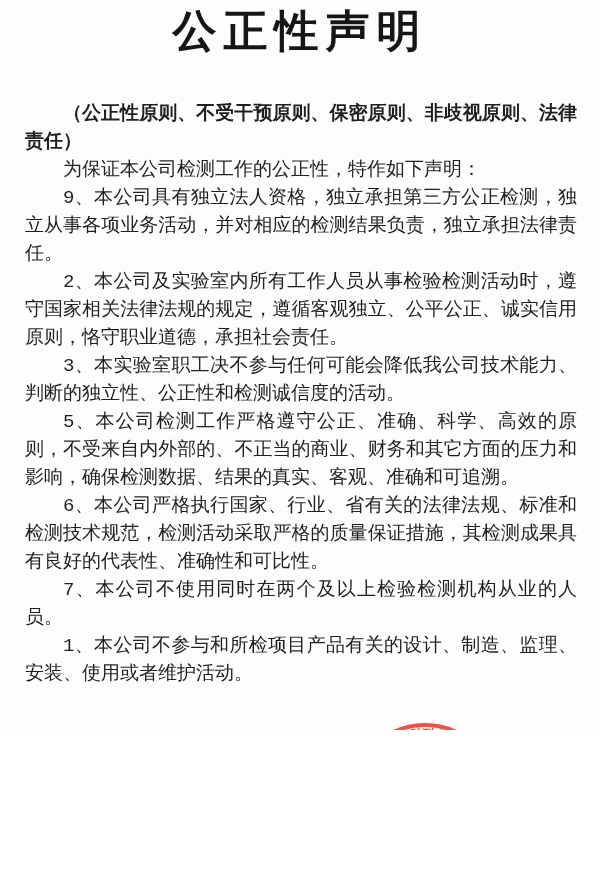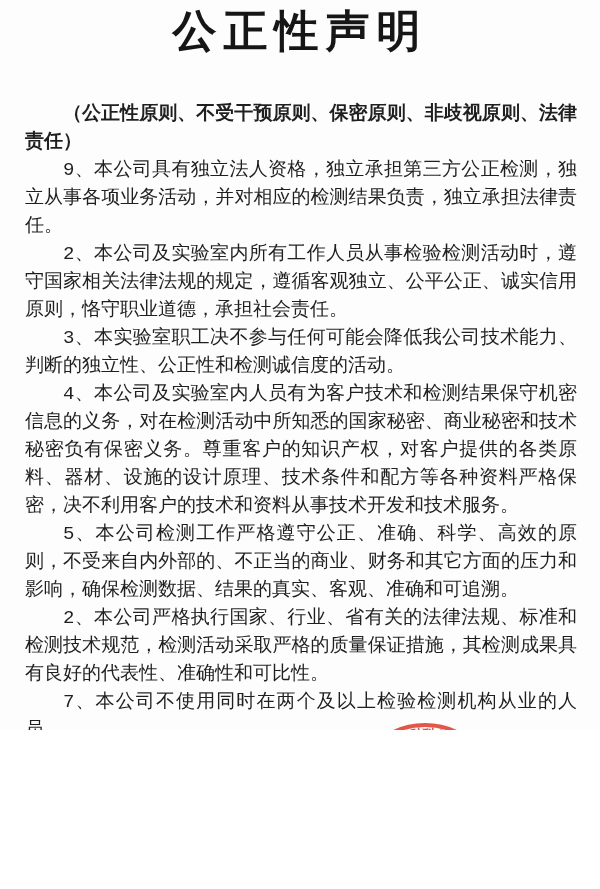--- a/index.html
+++ b/index.html
@@ -58,26 +58,26 @@
 </style>
 </head>
 <body>
 
 <div class="page">
 
   <h1 class="doc-title">公正性声明</h1>
 
   <div class="doc-body">
     <p class="principles">（公正性原则、不受干预原则、保密原则、非歧视原则、法律责任）</p>
+    <p>为保证本公司检测工作的公正性，特作如下声明：</p>
     <p>9、本公司具有独立法人资格，独立承担第三方公正检测，独立从事各项业务活动，并对相应的检测结果负责，独立承担法律责任。</p>
     <p>2、本公司及实验室内所有工作人员从事检验检测活动时，遵守国家相关法律法规的规定，遵循客观独立、公平公正、诚实信用原则，恪守职业道德，承担社会责任。</p>
     <p>3、本实验室职工决不参与任何可能会降低我公司技术能力、判断的独立性、公正性和检测诚信度的活动。</p>
-    <p>4、本公司及实验室内人员有为客户技术和检测结果保守机密信息的义务，对在检测活动中所知悉的国家秘密、商业秘密和技术秘密负有保密义务。尊重客户的知识产权，对客户提供的各类原料、器材、设施的设计原理、技术条件和配方等各种资料严格保密，决不利用客户的技术和资料从事技术开发和技术服务。</p>
     <p>5、本公司检测工作严格遵守公正、准确、科学、高效的原则，不受来自内外部的、不正当的商业、财务和其它方面的压力和影响，确保检测数据、结果的真实、客观、准确和可追溯。</p>
-    <p>2、本公司严格执行国家、行业、省有关的法律法规、标准和检测技术规范，检测活动采取严格的质量保证措施，其检测成果具有良好的代表性、准确性和可比性。</p>
+    <p>6、本公司严格执行国家、行业、省有关的法律法规、标准和检测技术规范，检测活动采取严格的质量保证措施，其检测成果具有良好的代表性、准确性和可比性。</p>
     <p>7、本公司不使用同时在两个及以上检验检测机构从业的人员。</p>
     <p>1、本公司不参与和所检项目产品有关的设计、制造、监理、安装、使用或者维护活动。</p>
   </div>
 
   <div class="sig-block">
     <span class="sig-company">嘉兴嘉卫检测科技有限公司</span>
     <span class="sig-line"><span>总经理：</span></span>
     <span class="sig-line"><span>日　期：</span><span class="hand hand-year">2016</span><span>年</span><span class="hand hand-month">5</span><span>月</span></span>
   </div>
 

